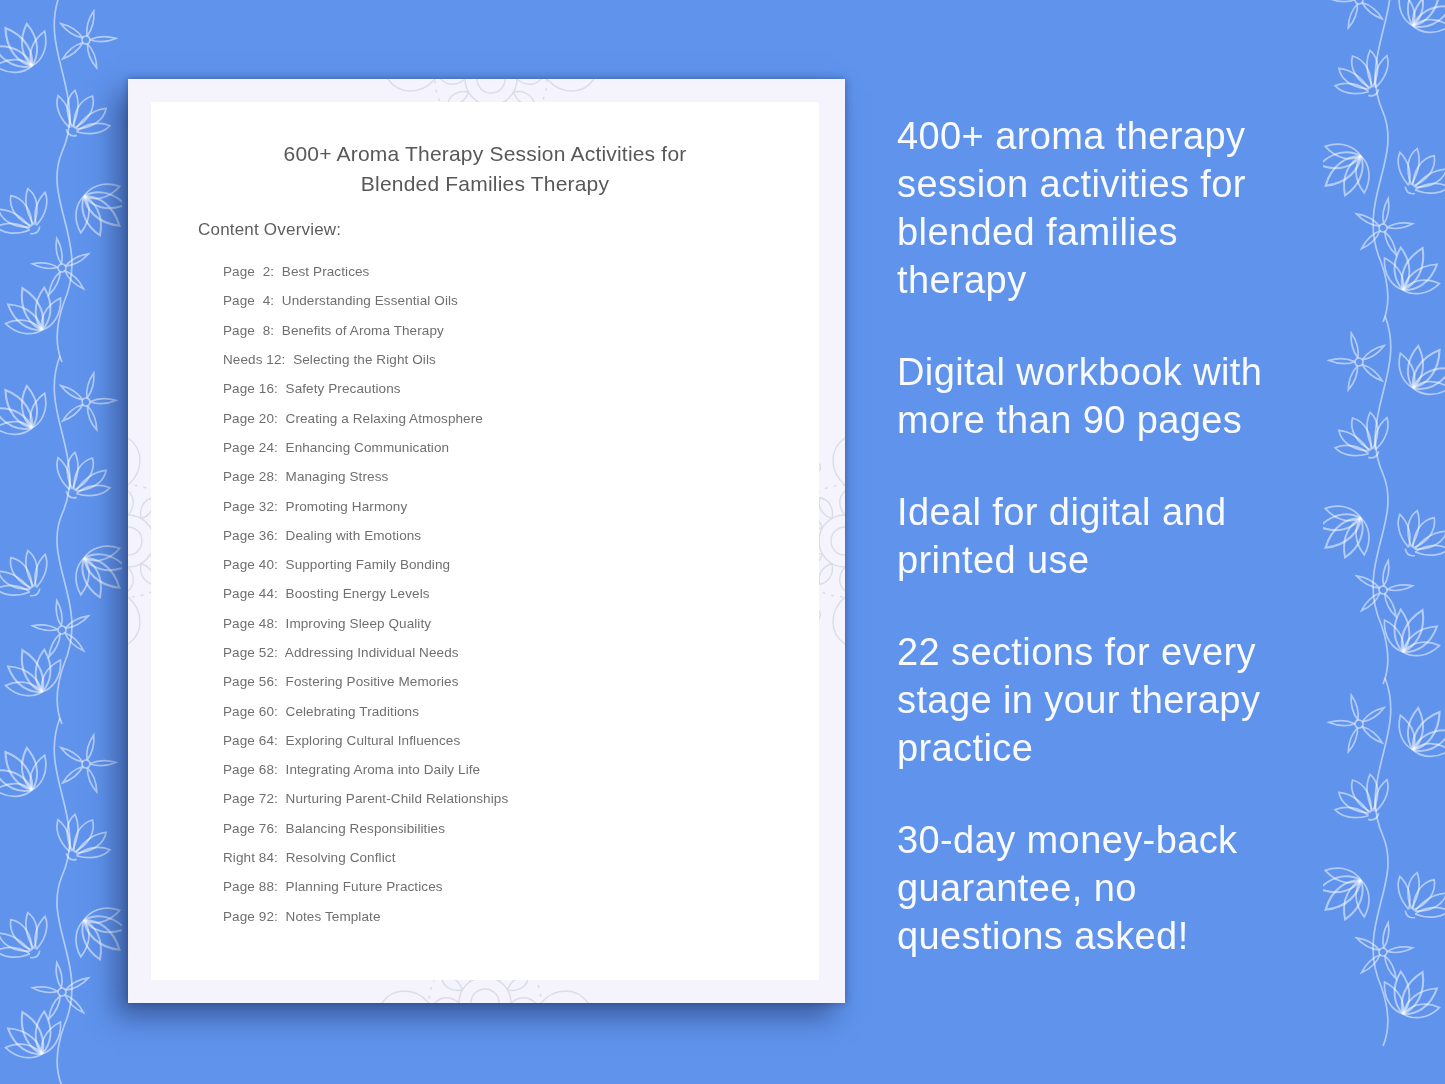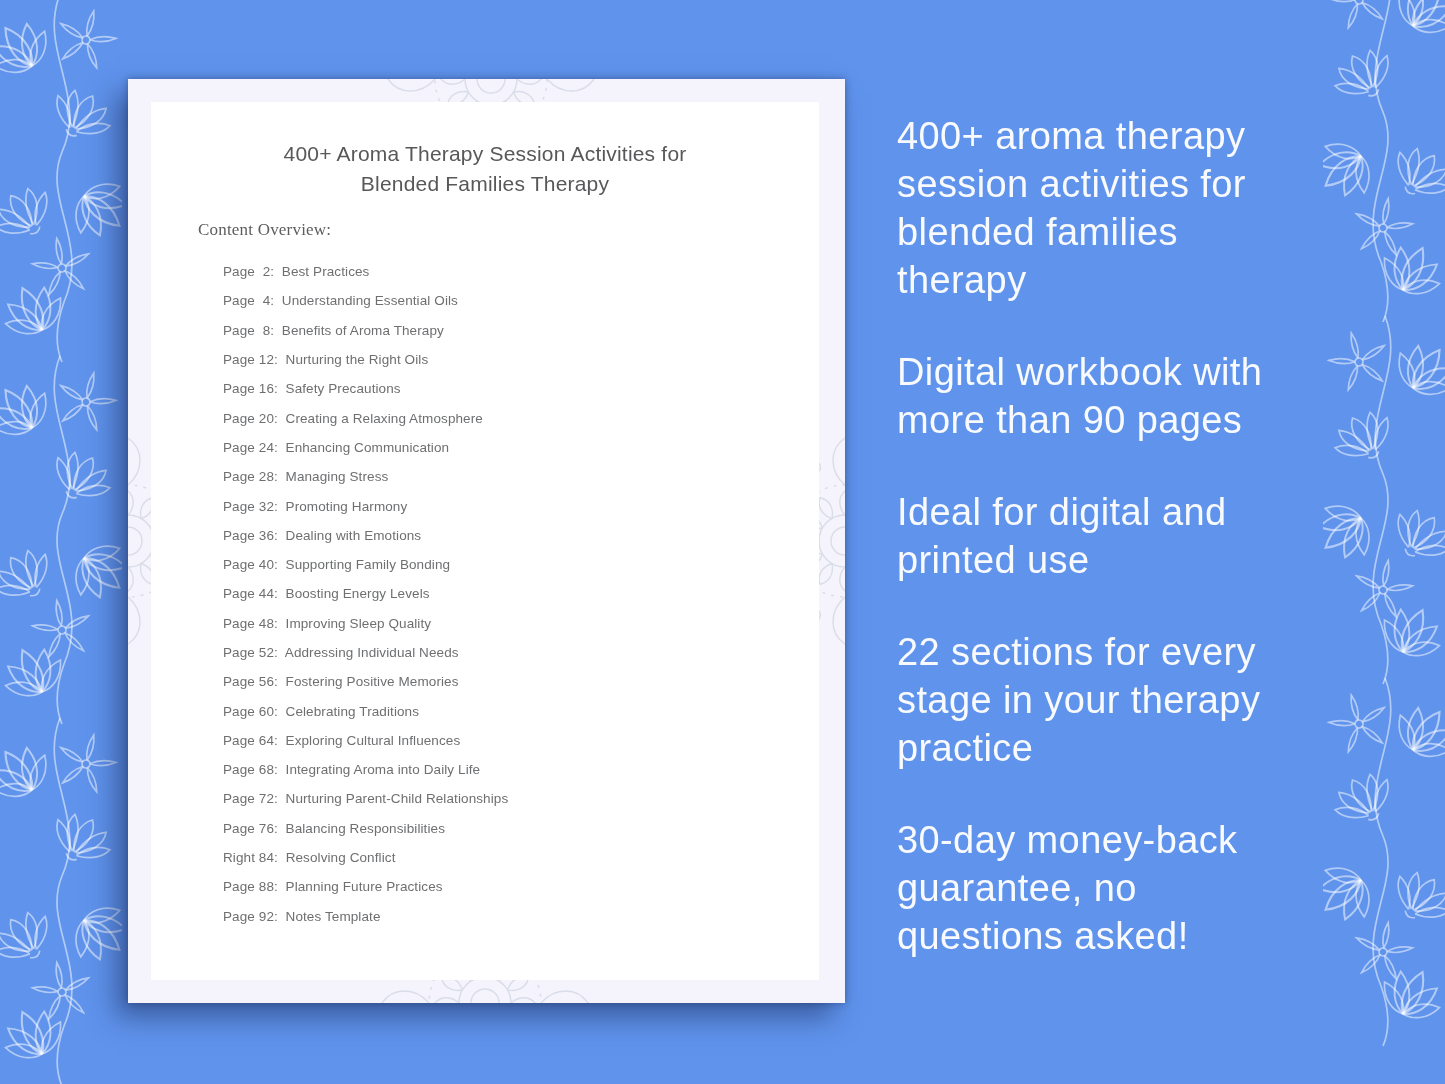--- a/index.html
+++ b/index.html
@@ -36,21 +36,21 @@
   }
   .doc-title{
     margin:37px 0 0 0;
     text-align:center;
     font-size:21px;line-height:30px;
     color:#58585a;letter-spacing:0.2px;
     white-space:pre-line;
   }
   .overview-label{
     margin:21px 0 0 47px;
-    font-size:17px;color:#5c5d5f;letter-spacing:0.2px;font-family:Liberation Serif, serif;
+    font-size:17px;color:#5c5d5f;letter-spacing:0.2px;
   }
   .toc{margin:17px 0 0 72px;}
   .toc-item{
     height:29.3px;display:flex;align-items:center;
     font-size:13.5px;color:#6e6f71;
     white-space:pre;letter-spacing:0.1px;
   }
 
   
   .marketing{
@@ -174,32 +174,32 @@
       <use href="#mandala"></use>
     </svg>
   <svg class="mandala mandala-left" width="212" height="212" viewBox="-106 -106 212 212">
       <use href="#mandala"></use>
     </svg>
   <svg class="mandala mandala-right" width="212" height="212" viewBox="-106 -106 212 212">
       <use href="#mandala"></use>
     </svg>
 
   <div class="page">
-    <div class="doc-title">400+ Aroma Therapy Session Activities for
+    <div class="doc-title">600+ Aroma Therapy Session Activities for
 Blended Families Therapy</div>
     <div class="overview-label">Content Overview:</div>
     <div class="toc">
 
         <div class="toc-item">Page  2:  Best Practices</div>
 
         <div class="toc-item">Page  4:  Understanding Essential Oils</div>
 
         <div class="toc-item">Page  8:  Benefits of Aroma Therapy</div>
 
-        <div class="toc-item">Page 12:  Nurturing the Right Oils</div>
+        <div class="toc-item">Needs 12:  Selecting the Right Oils</div>
 
         <div class="toc-item">Page 16:  Safety Precautions</div>
 
         <div class="toc-item">Page 20:  Creating a Relaxing Atmosphere</div>
 
         <div class="toc-item">Page 24:  Enhancing Communication</div>
 
         <div class="toc-item">Page 28:  Managing Stress</div>
 
         <div class="toc-item">Page 32:  Promoting Harmony</div>

